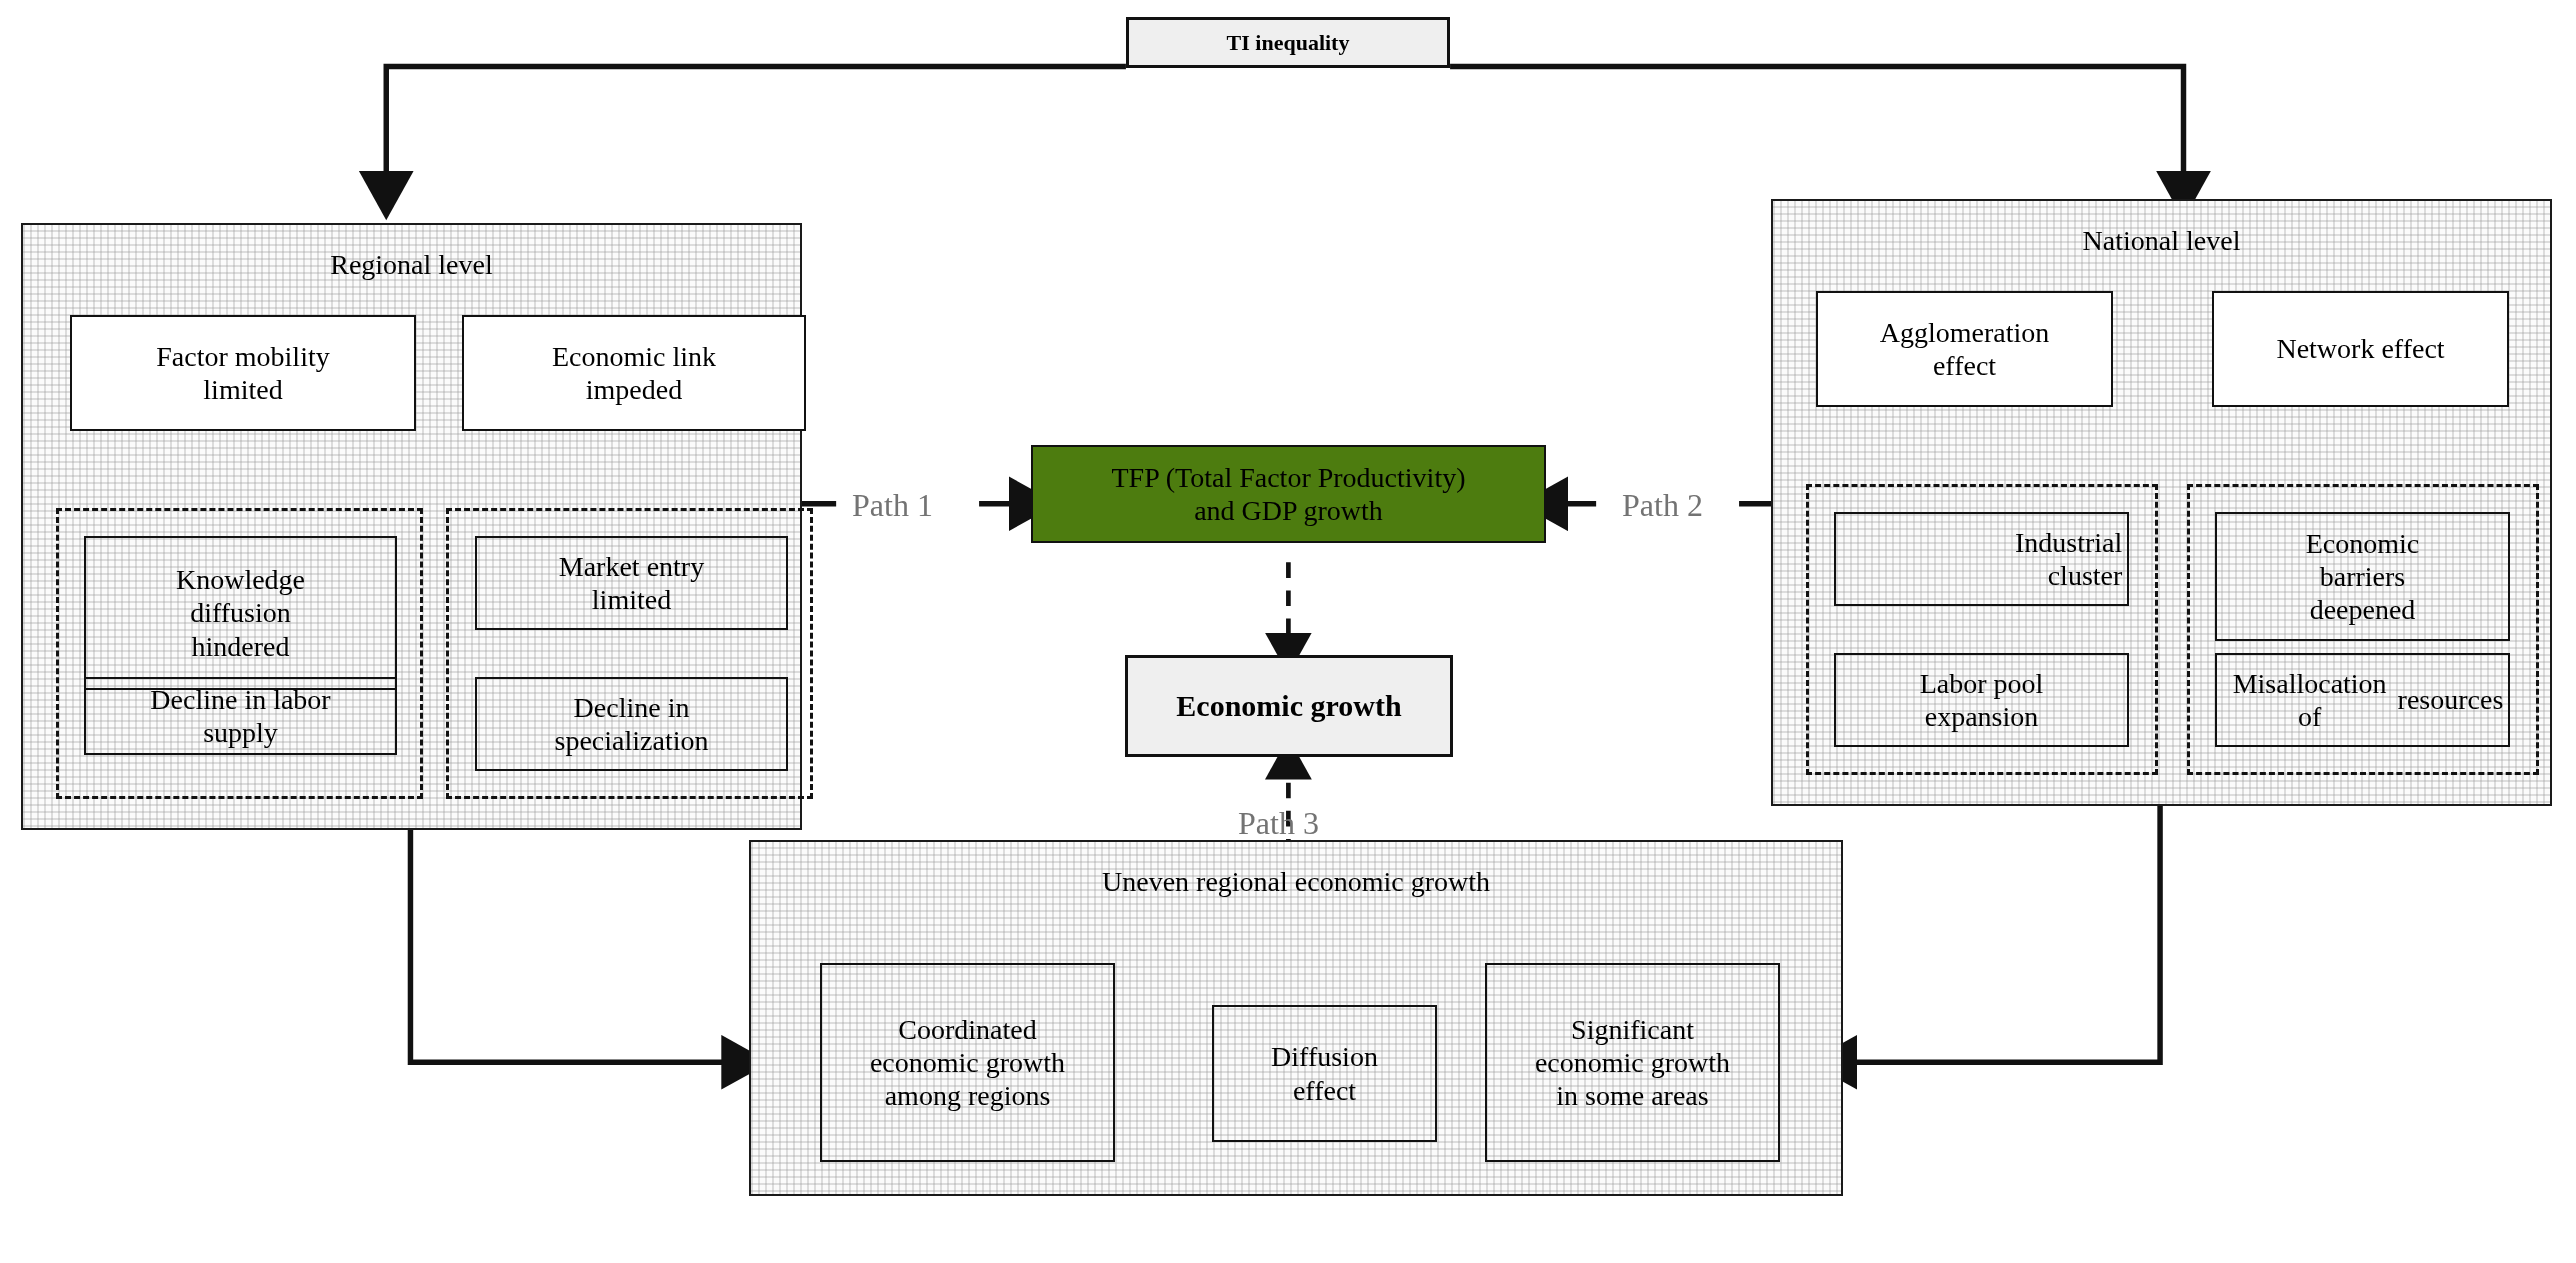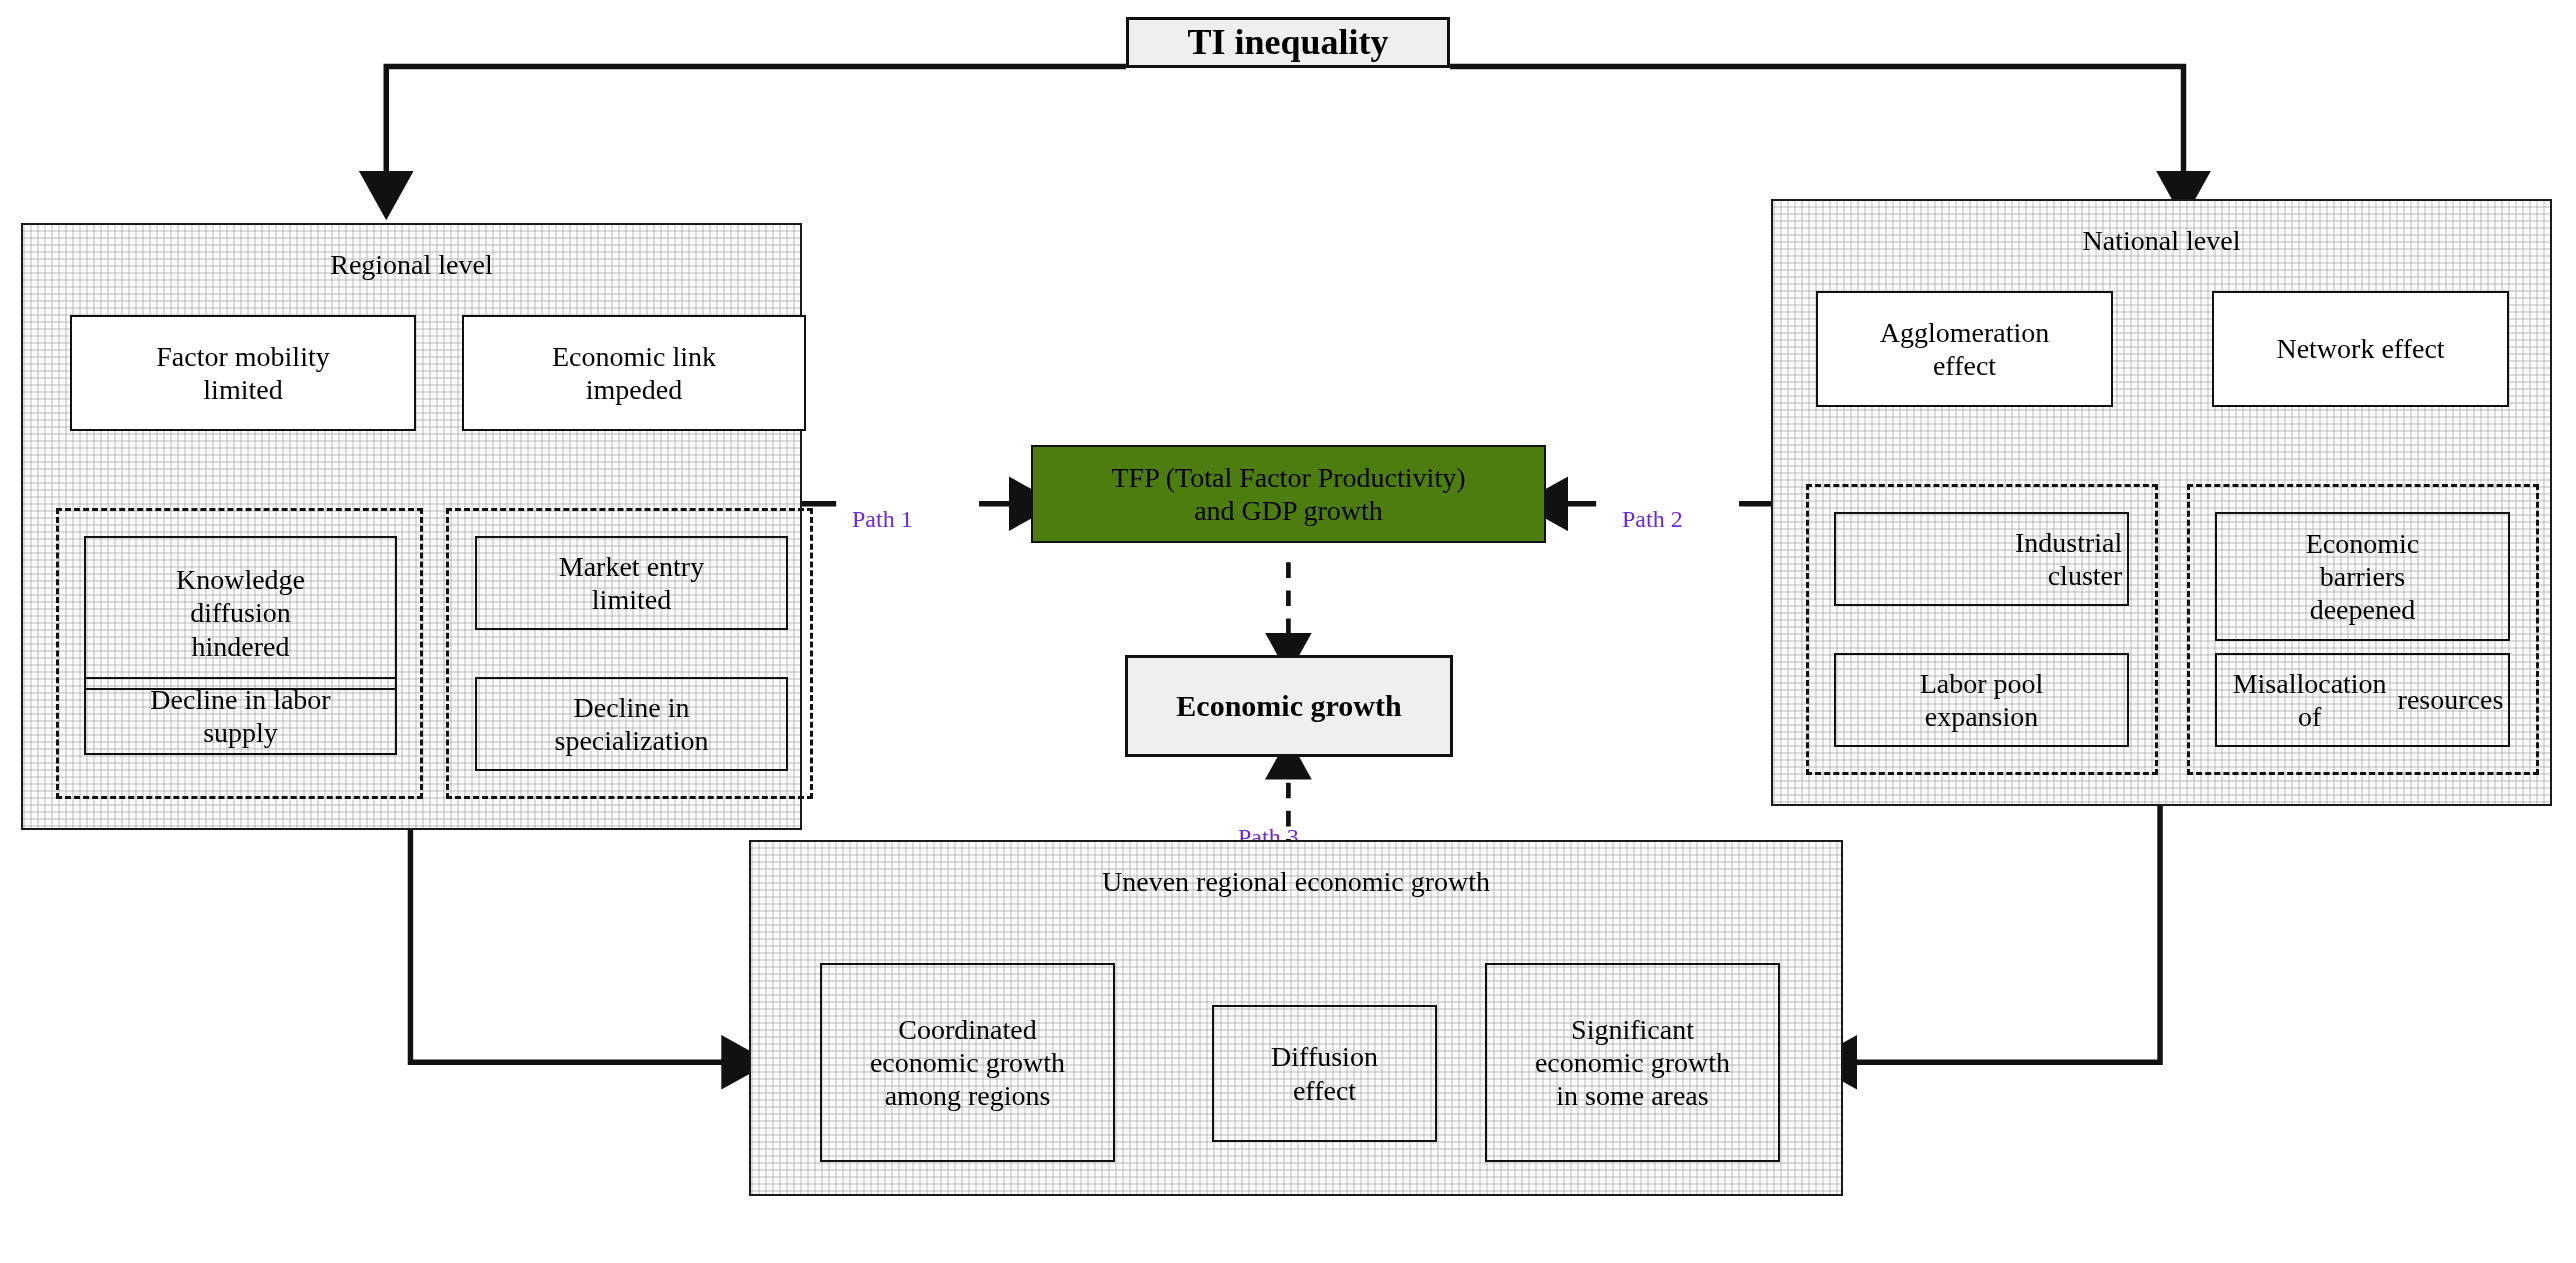--- a/index.html
+++ b/index.html
@@ -20,23 +20,23 @@
   .panel-title{position:absolute;left:0;right:0;text-align:center;
                font-size:28px;color:#000;}
   
   .dashgrp{position:absolute;box-sizing:border-box;
            border:3.1px dashed #111;background:transparent;}
   
   .leaf{border:2.3px solid #111;background:#fff;font-size:28px;padding:3.1px 4.7px;}
   .leaf-ghost{border:2.3px solid #111;background:transparent;font-size:28px;padding:3.1px 4.7px;}
   .gray{background:#efefef;border:3.1px solid #111;}
   .bold{font-weight:bold;}
-  .pathlbl{position:absolute;font-size:24px;color:#6d28d9;
+  .pathlbl{position:absolute;font-size:32px;color:#737373;
            font-family:"Liberation Serif","DejaVu Serif",serif;
-           white-space:nowrap;margin-top:19px;}
+           white-space:nowrap;}
 </style>
 </head>
 <body>
 
 <div id="stage">
 
   <svg viewBox="0 0 3297 1617">
     <defs>
       <marker id="ah" markerWidth="16" markerHeight="16" refX="3" refY="5" orient="auto" markerUnits="strokeWidth">
         <path d="M0,0 L0,10 L9,5 z" fill="#111"></path>
@@ -76,21 +76,21 @@
       <path d="M1649,720 L1649,828" marker-end="url(#ah)"></path>
       <path d="M1649,1130 L1649,980" marker-end="url(#ah)"></path>
     </g>
 
     <g stroke="#111" stroke-width="8" fill="none">
       <path d="M1898,1413 L1825,1413" marker-end="url(#ah)"></path>
       <path d="M1548,1413 L1440,1413" marker-end="url(#ah)"></path>
     </g>
   </svg>
 
-  <div class="node gray bold" style="left:1126px;top:17px;width:324px;height:51px;font-size:36px;">
+  <div class="node gray bold" style="left:1126px;top:17px;width:324px;height:51px;font-size:22px;">
     <span>TI inequality</span>
   </div>
 
   <div class="node panel" style="left:21px;top:199px;width:781px;height:607px;display:block;margin-top:24px;">
     <div class="panel-title" style="top:23.4px;">Regional level</div>
 
     <div class="node leaf" style="left:47px;top:90px;width:346px;height:116px;flex-direction:column;">
       <span>Factor mobility</span>
       <span>limited</span>
     </div>

